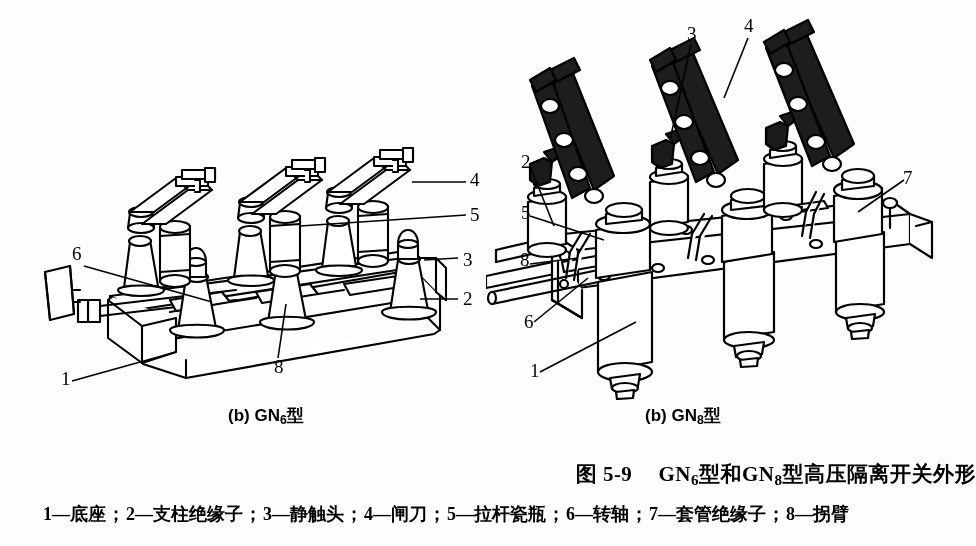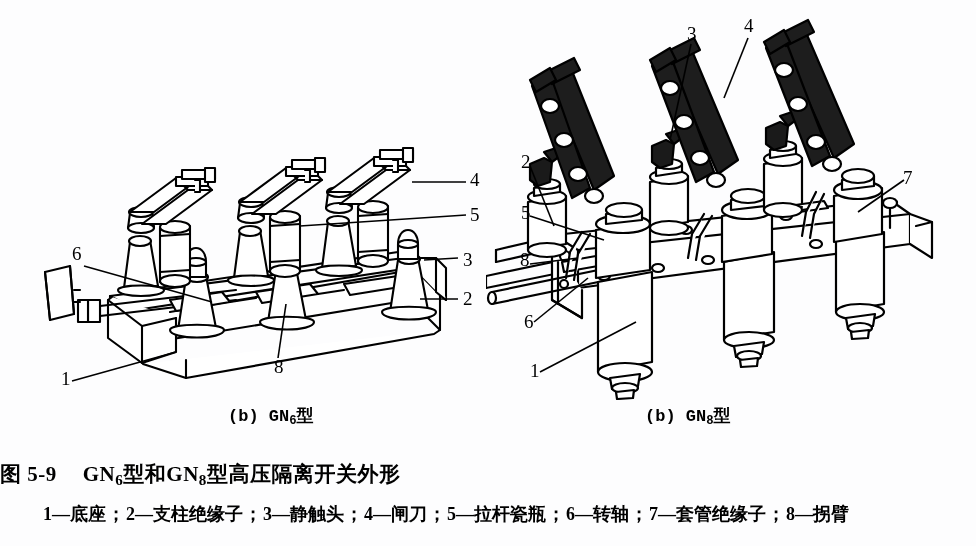--- a/index.html
+++ b/index.html
@@ -34,37 +34,37 @@
     font-weight: 400;
     color: #000000;
     line-height: 1;
     white-space: nowrap;
   }
 
   
   .subcaption {
     position: absolute;
     top: 404px;
-    font-family: Liberation Mono, monospace;
+    font-family: Liberation Sans, sans-serif;
     font-size: 17px;
     font-weight: bold;
     color: #000000;
     white-space: nowrap;
   }
   #subcap-left  { left: 228px; }
   #subcap-right { left: 645px; }
   .sub { font-size: 0.72em; vertical-align: -0.28em; }
 
   
   #caption-title {
     position: absolute;
     top: 460px;
     left: 0;
     width: 976px;
-    text-align: left;
+    text-align: right;
     font-size: 21px;
     font-weight: bold;
     letter-spacing: 0.5px;
     color: #000000;
     white-space: nowrap;
   }
   #caption-title .gap { display: inline-block; width: 26px; }
 
   #caption-legend {
     position: absolute;

